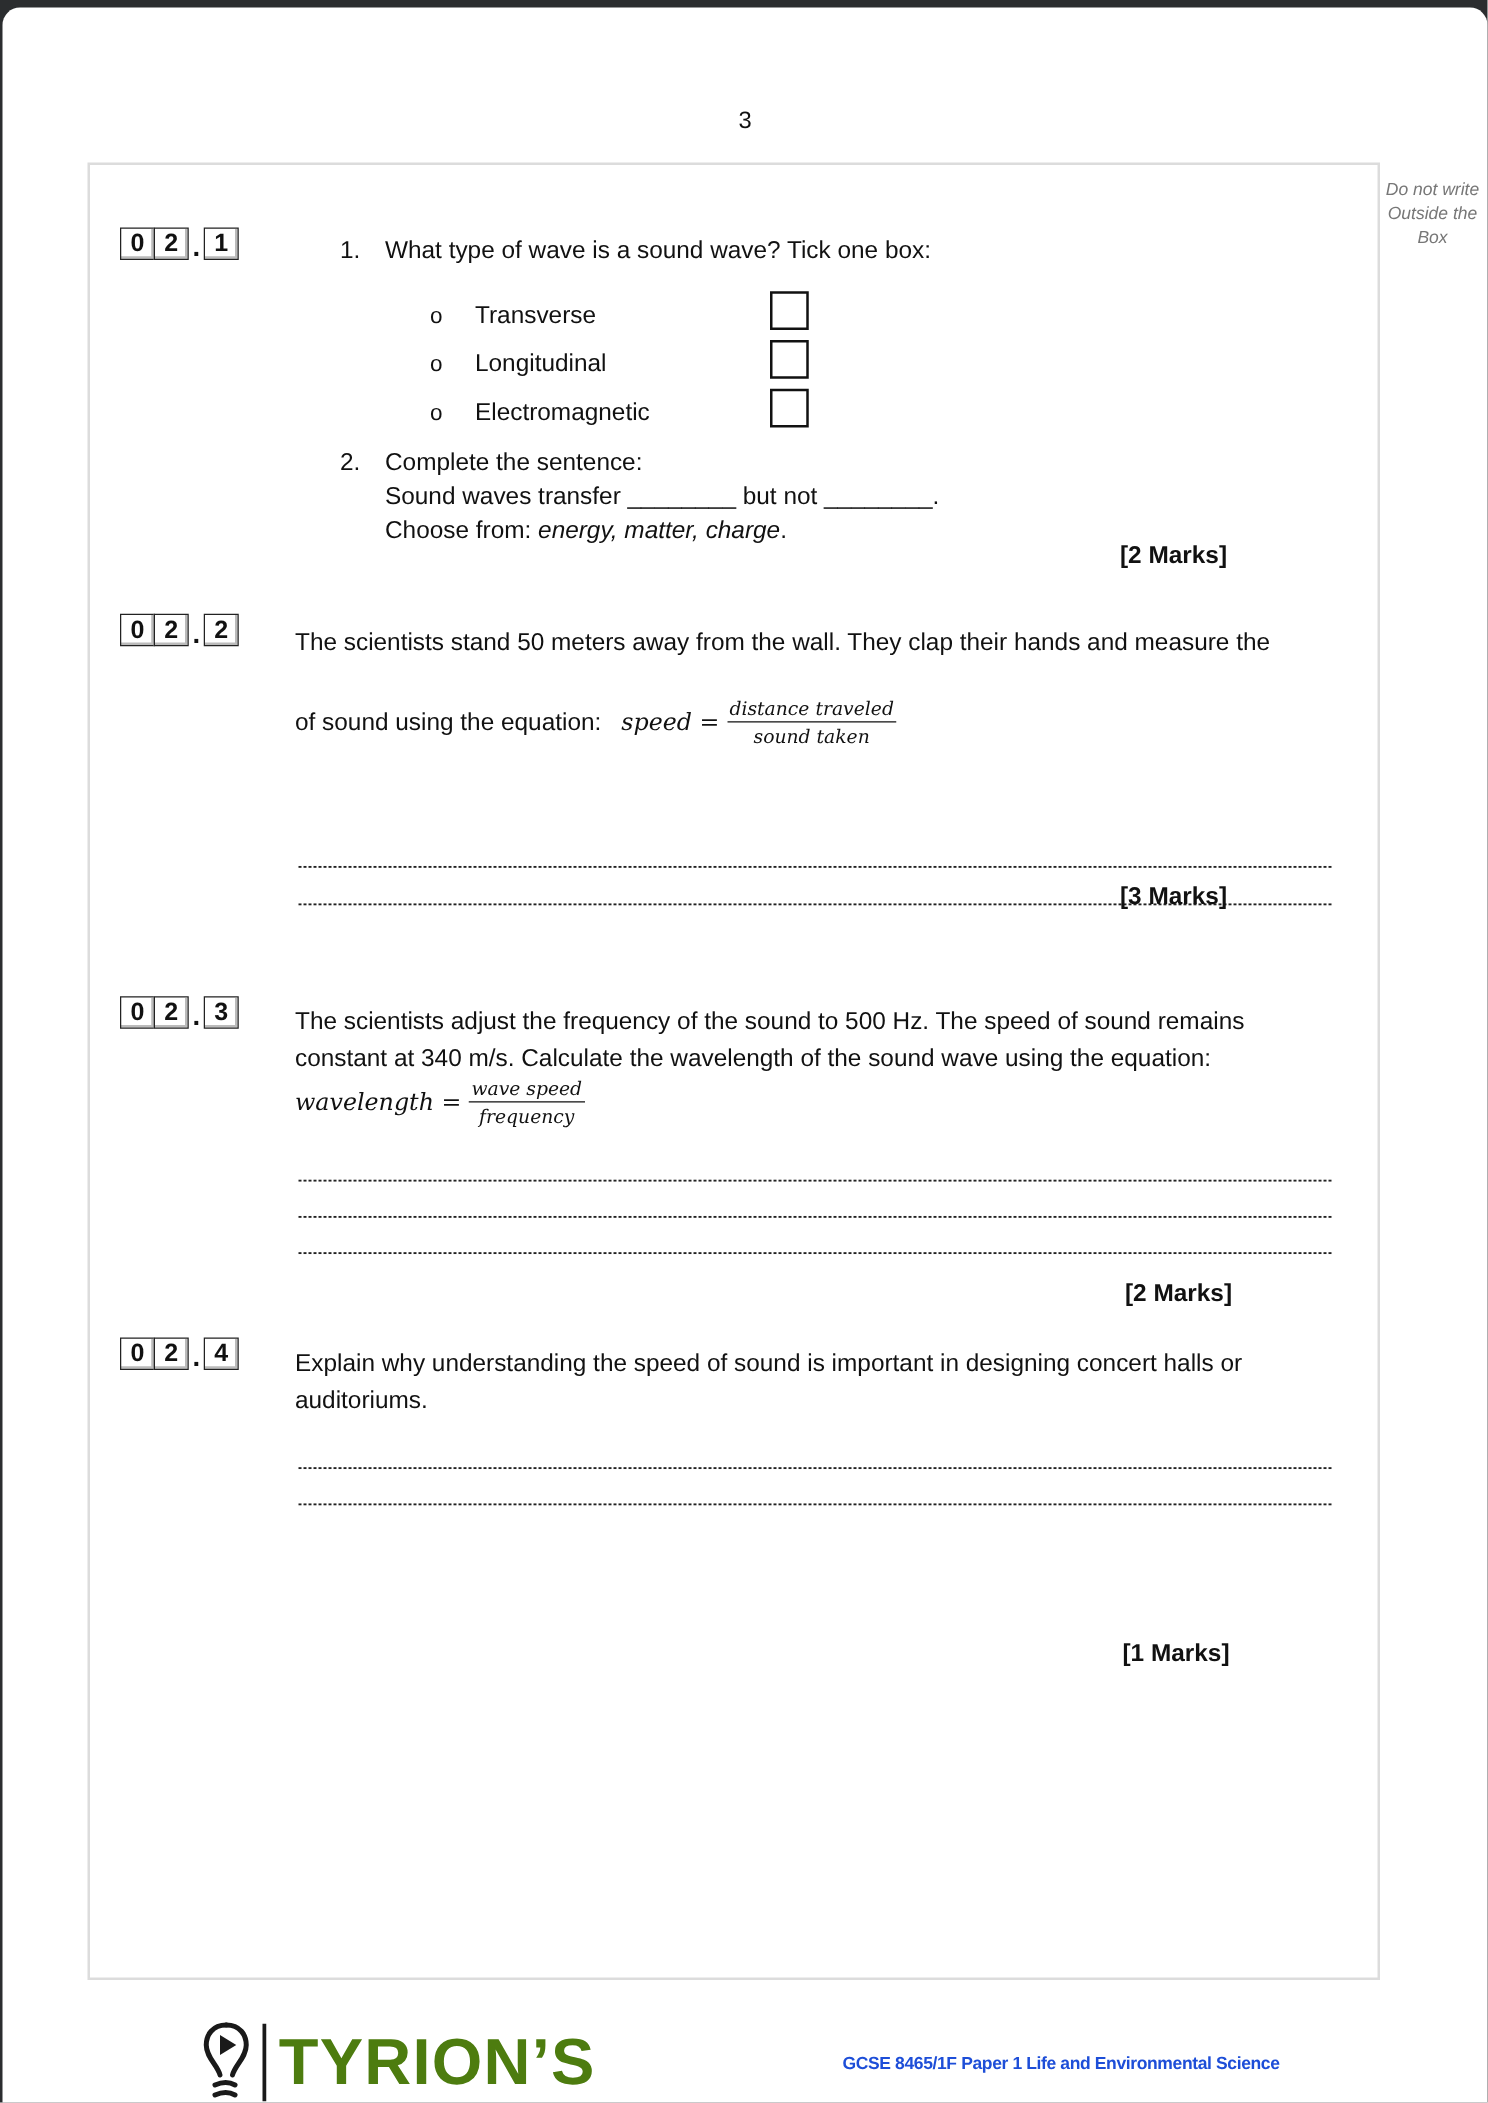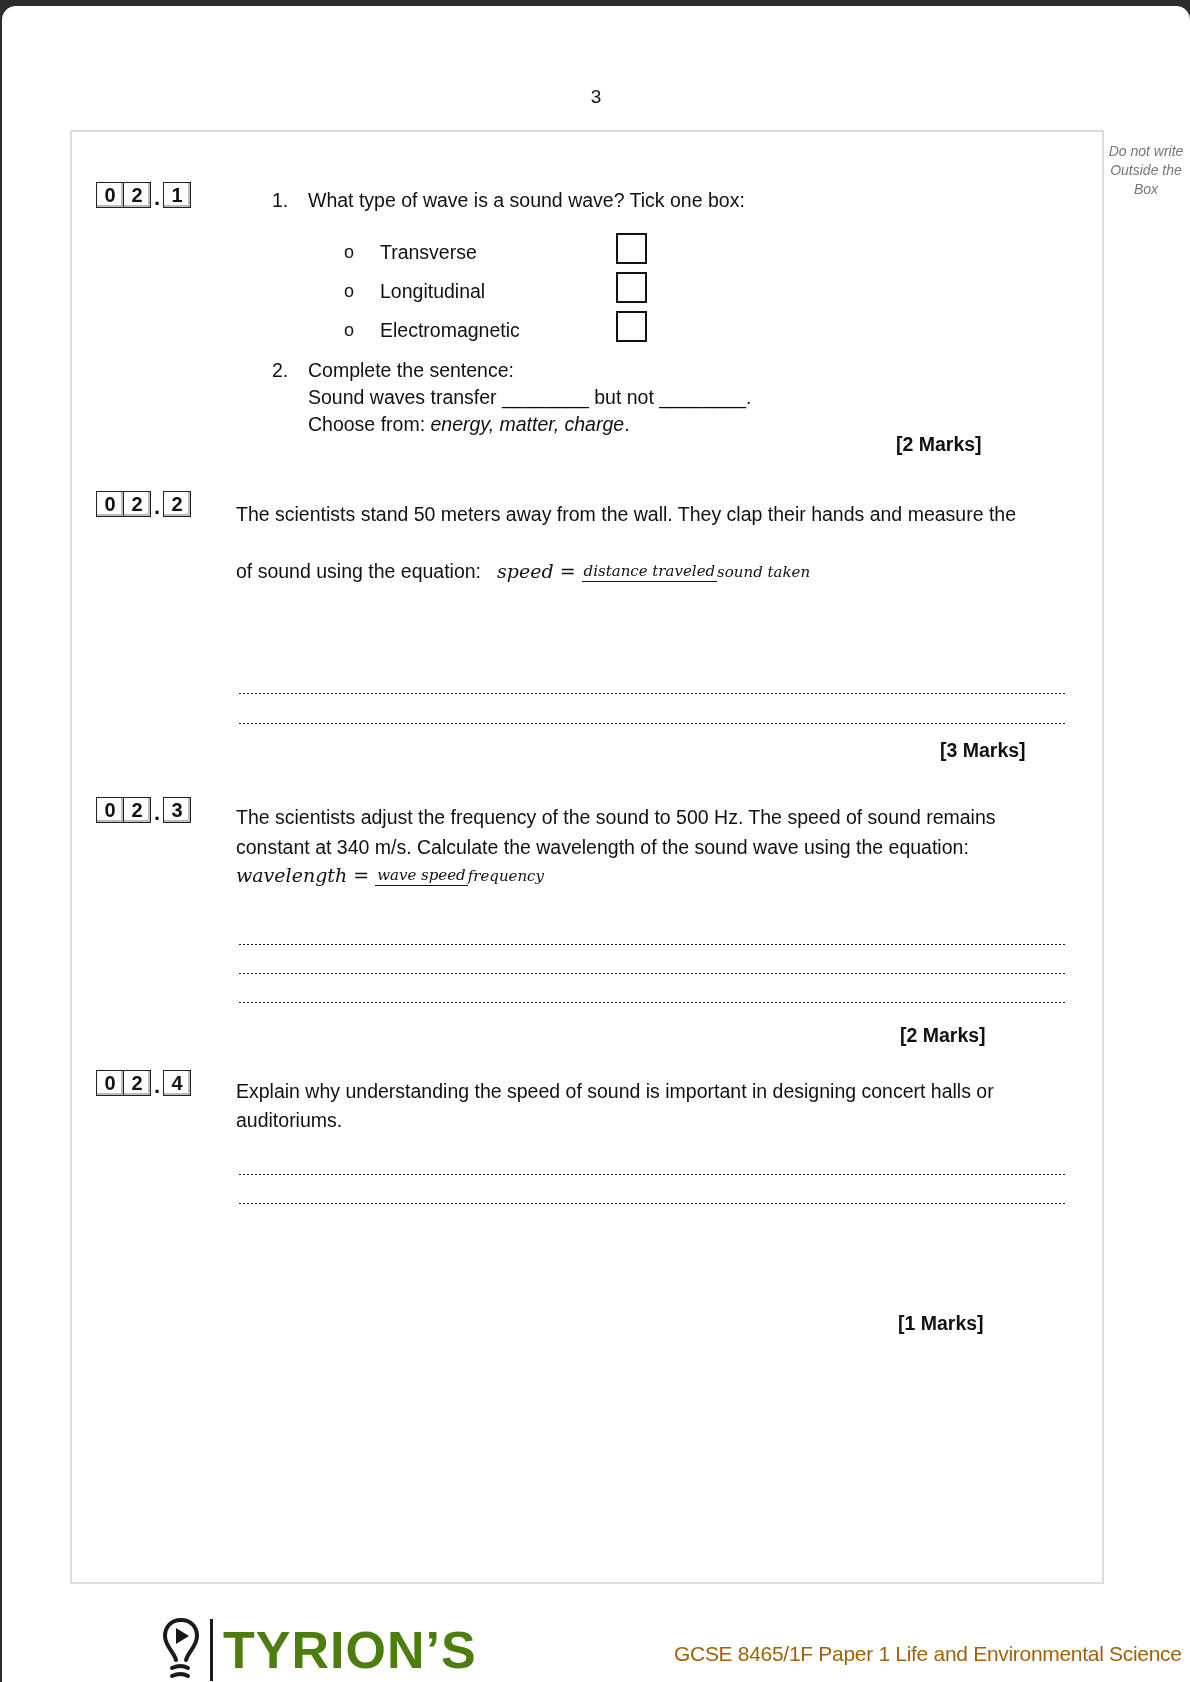--- a/index.html
+++ b/index.html
@@ -31,36 +31,36 @@
     width: 28px; height: 26px; border: 1.5px solid #222; box-sizing: border-box;
     display: flex; align-items: center; justify-content: center;
     font-weight: bold; font-size: 20px; background: #fff;
     box-shadow: inset -2px -2px 0 #bbb;
   }
   .qnum .box + .box { margin-left: -1px; }
   .qnum .dot { font-weight: bold; font-size: 22px; width: 12px; text-align: center; line-height: 20px; }
   .txt { position: absolute; font-size: 19.5px; line-height: 29px; color: #111; }
   .italic { font-style: italic; }
   .math { font-family: "DejaVu Serif", serif; font-style: italic; }
-  .frac { display: inline-flex; flex-direction: row; align-items: center; vertical-align: middle; margin-left: 6px; }
+  .frac { display: inline-flex; flex-direction: column; align-items: center; vertical-align: middle; margin-left: 6px; }
   .frac .num { font-size: 15px; line-height: 20px; padding: 0 2px; border-bottom: 1.5px solid #111; }
   .frac .den { font-size: 15px; line-height: 22px; }
   .tickbox { position: absolute; width: 31px; height: 31px; border: 2.5px solid #111; box-sizing: border-box; }
   .bullet { position: absolute; font-size: 18px; }
   .marks { position: absolute; font-weight: bold; font-size: 19.5px; }
   .dotline {
     position: absolute; left: 236px; width: 828px; height: 3px;
     background-image: radial-gradient(circle, #222 0.9px, transparent 1.1px);
     background-size: 4px 3px; background-repeat: repeat-x;
   }
   .footer-logo { position: absolute; left: 160px; top: 1610px; display: flex; align-items: center; }
   .logo-text { font-weight: bold; font-size: 52px; letter-spacing: 1px; color: #4d7c0f; margin-left: 10px; }
   .logo-bar { width: 3px; height: 62px; background: #1a1a1a; margin-left: 10px; }
   .tiny-note { position: absolute; left: 144px; top: 1597px; font-size: 3px; color: #555; }
-  .footer-code { position: absolute; left: 672px; top: 1636px; font-size: 21px; letter-spacing: -0.3px; color: #a16207; }
+  .footer-code { position: absolute; left: 672px; top: 1636px; font-size: 14px; letter-spacing: -0.3px; color: #1d4ed8; font-weight: bold; }
 </style>
 </head>
 <body>
 
 <div class="sheet">
   <div class="page-num">3</div>
   <div class="frame"></div>
   <div class="margin-note">Do not write Outside the Box</div>
 
   <div class="qnum" style="left:94px; top:176px;">
@@ -100,21 +100,21 @@
   <div class="txt" style="left:234px; top:551px; display:flex; align-items:center;">
     <span>of sound using the equation:</span>
     <span class="math" style="margin-left:16px; font-size:19px;">speed =</span>
     <span class="frac math">
       <span class="num">distance traveled</span>
       <span class="den">sound taken</span>
     </span>
   </div>
   <div class="dotline" style="top:686px;"></div>
   <div class="dotline" style="top:716px;"></div>
-  <div class="marks" style="left:894px; top:733px;margin-left:44px;">[3 Marks]</div>
+  <div class="marks" style="left:894px; top:700px;">[3 Marks]</div>
 
   <div class="qnum" style="left:94px; top:791px;">
     <div class="box">0</div>
     <div class="box">2</div>
     <div class="dot">.</div>
     <div class="box">3</div>
   </div>
   <div class="txt" style="left:234px; top:797px;">The scientists adjust the frequency of the sound to 500 Hz. The speed of sound remains</div>
   <div class="txt" style="left:234px; top:827px;">constant at 340 m/s. Calculate the wavelength of the sound wave using the equation:</div>
   <div class="txt" style="left:234px; top:855px; display:flex; align-items:center;">

